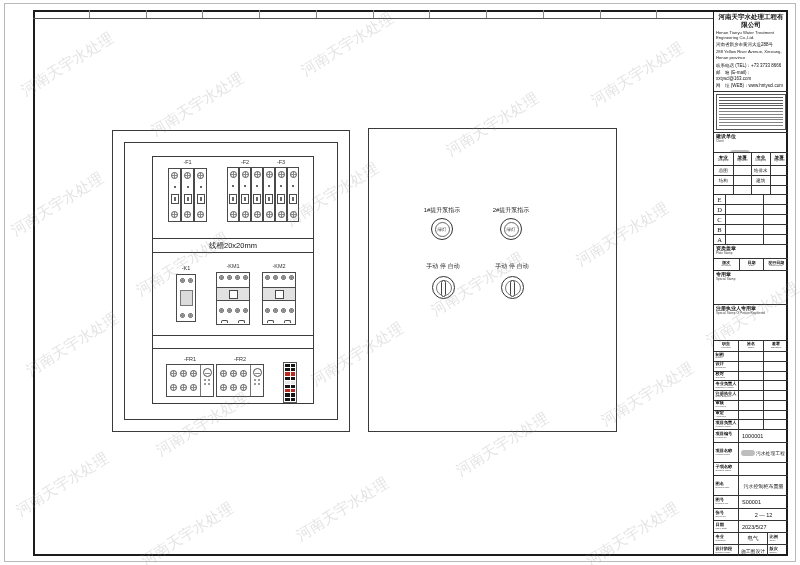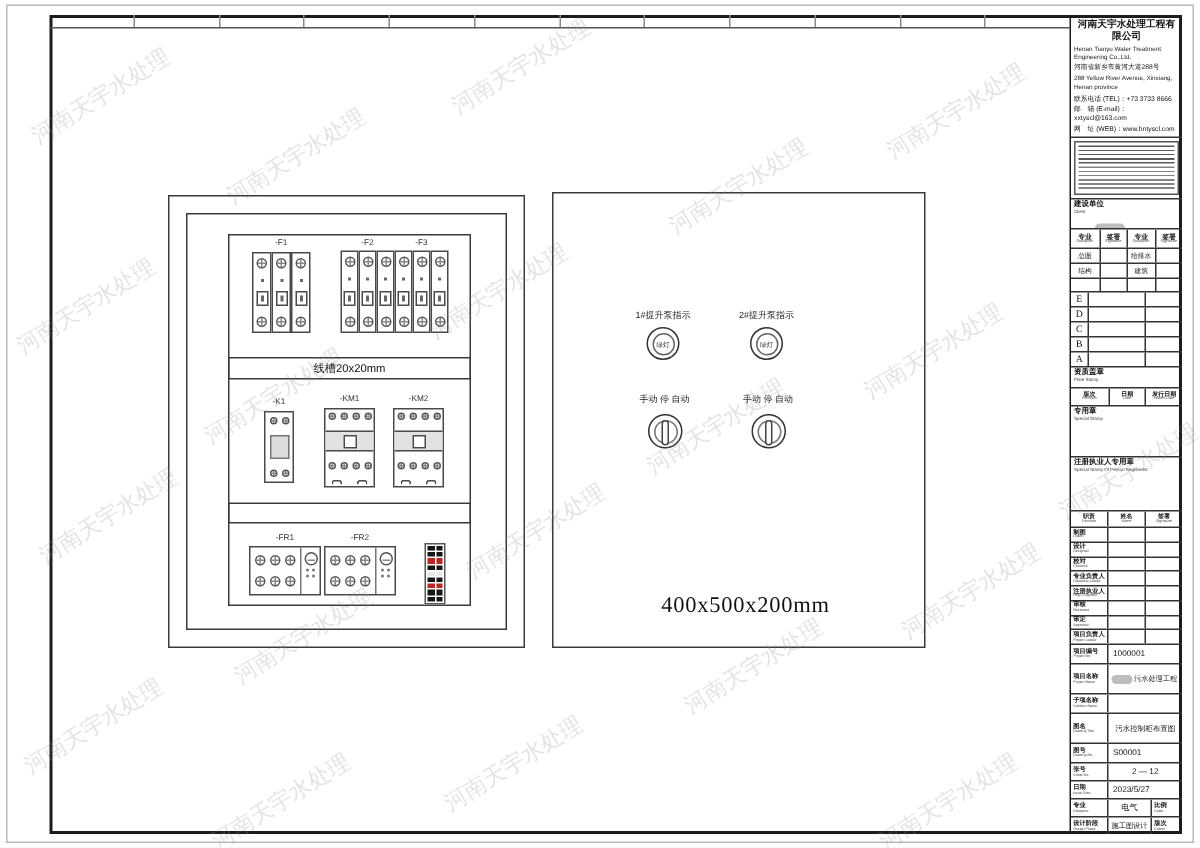--- a/index.html
+++ b/index.html
@@ -364,21 +364,20 @@
       </div>
   </div>
 
   <div class="plbl" style="left:477px;top:262px;width:70px">手动 停 自动</div>
   <div class="sw" style="left:501px;top:276px">
     <div class="sw-in">
         <span class="handle"></span>
       </div>
   </div>
 
-  <div class="dim" style="left:397px;top:396px;width:200px">400x500x200mm</div>
 
   <div class="tb">
 
     <div class="sec company" style="height:82px">
       <div class="nm">河南天宇水处理工程有限公司</div>
       <div class="e">Henan Tianyu Water Treatment Engineering Co.,Ltd.</div>
       <div class="c">河南省新乡市黄河大道288号</div>
       <div class="e">288 Yellow River Avenue, Xinxiang, Henan province</div>
       <div class="c" style="margin-top:3px">联系电话 (TEL)：+73 3733 8666</div>
       <div class="c">邮　箱 (E-mail)：xxtyscl@163.com</div>

